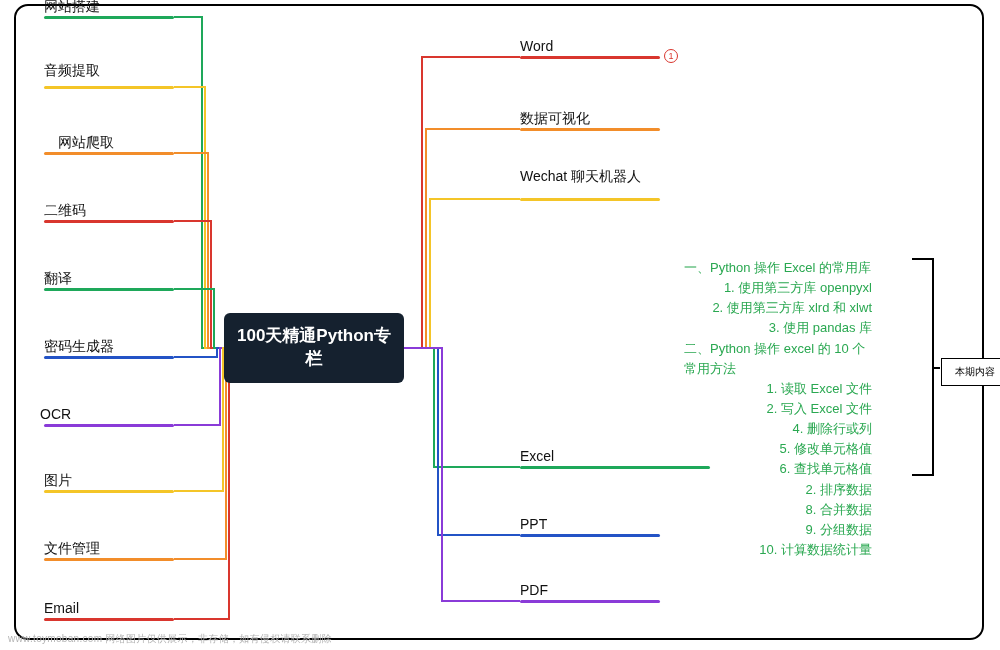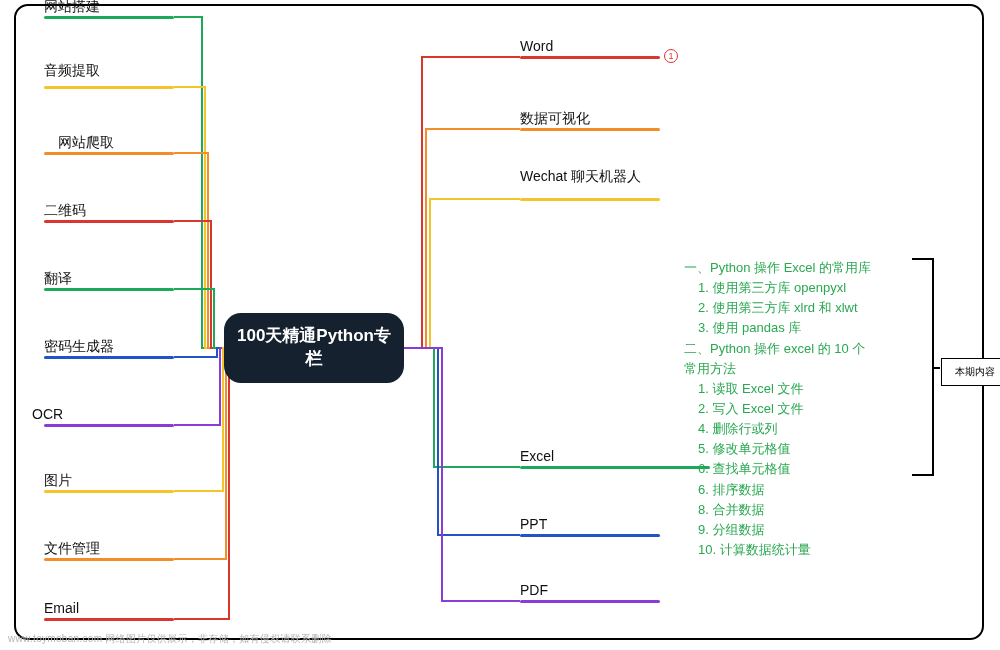--- a/index.html
+++ b/index.html
@@ -18,21 +18,21 @@
     border: 2px solid #000;
     border-radius: 14px;
   }
   .center-node {
     position: absolute;
     left: 224px; top: 313px;
     width: 180px;
     padding: 12px 8px;
     background: #15212f;
     color: #fff;
-    border-radius: 17px;
+    border-radius: 6px;
     text-align: center;
     font-size: 17px;
     font-weight: 700;
     line-height: 1.35;
   }
   .topic {
     position: absolute;
     font-size: 14px;
     color: #111;
     font-weight: 500;
@@ -43,21 +43,21 @@
     border-radius: 2px;
   }
   .outline {
     position: absolute;
     left: 684px; top: 258px;
     width: 188px;
     color: #2aa851;
     font-size: 13px;
     line-height: 1.55;
   }
-  .outline .sub { padding-left: 14px; }
+  .outline .sub { padding-left: 14px; text-align: right; }
   .issue-label {
     position: absolute;
     left: 941px; top: 358px;
     width: 68px;
     border: 1.5px solid #000;
     text-align: center;
     font-size: 10px;
     padding: 6px 2px;
     background: #fff;
   }
@@ -136,21 +136,21 @@
     <div class="topic" style="left: 44px; top: 62px;">音频提取</div>
     <div class="underline" style="left: 44px; top: 86px; width: 130px; background: rgb(244, 197, 40);"></div>
     <div class="topic" style="left: 44px; top: 134px; margin-left: 14px;">网站爬取</div>
     <div class="underline" style="left: 44px; top: 152px; width: 130px; background: rgb(242, 141, 42);"></div>
     <div class="topic" style="left: 44px; top: 202px;">二维码</div>
     <div class="underline" style="left: 44px; top: 220px; width: 130px; background: rgb(217, 54, 46);"></div>
     <div class="topic" style="left: 44px; top: 270px;">翻译</div>
     <div class="underline" style="left: 44px; top: 288px; width: 130px; background: rgb(30, 168, 90);"></div>
     <div class="topic" style="left: 44px; top: 338px;">密码生成器</div>
     <div class="underline" style="left: 44px; top: 356px; width: 130px; background: rgb(35, 83, 198);"></div>
-    <div class="topic" style="left: 32px; top: 406px;">OCR</div>
+    <div class="topic" style="left: 40px; top: 406px;">OCR</div>
     <div class="underline" style="left: 44px; top: 424px; width: 130px; background: rgb(138, 59, 216);"></div>
     <div class="topic" style="left: 44px; top: 472px;">图片</div>
     <div class="underline" style="left: 44px; top: 490px; width: 130px; background: rgb(244, 197, 40);"></div>
     <div class="topic" style="left: 44px; top: 540px;">文件管理</div>
     <div class="underline" style="left: 44px; top: 558px; width: 130px; background: rgb(242, 141, 42);"></div>
     <div class="topic" style="left: 44px; top: 600px;">Email</div>
     <div class="underline" style="left: 44px; top: 618px; width: 130px; background: rgb(217, 54, 46);"></div>
   </div>
 <div id="right-container">
     <div class="topic" style="left: 520px; top: 38px;">Word</div>
@@ -172,21 +172,21 @@
     <div>一、Python 操作 Excel 的常用库</div>
     <div class="sub">1. 使用第三方库 openpyxl</div>
     <div class="sub">2. 使用第三方库 xlrd 和 xlwt</div>
     <div class="sub">3. 使用 pandas 库</div>
     <div>二、Python 操作 excel 的 10 个常用方法</div>
     <div class="sub">1. 读取 Excel 文件</div>
     <div class="sub">2. 写入 Excel 文件</div>
     <div class="sub">4. 删除行或列</div>
     <div class="sub">5. 修改单元格值</div>
     <div class="sub">6. 查找单元格值</div>
-    <div class="sub">6. 排序数据</div>
+    <div class="sub">2. 排序数据</div>
     <div class="sub">8. 合并数据</div>
     <div class="sub">9. 分组数据</div>
     <div class="sub">10. 计算数据统计量</div>
   </div>
 
 <div class="bracket"></div>
 <div class="issue-label">本期内容</div>
 
 <div class="watermark">www.toymoban.com 网络图片仅供展示，非存储，如有侵权请联系删除</div>
 

